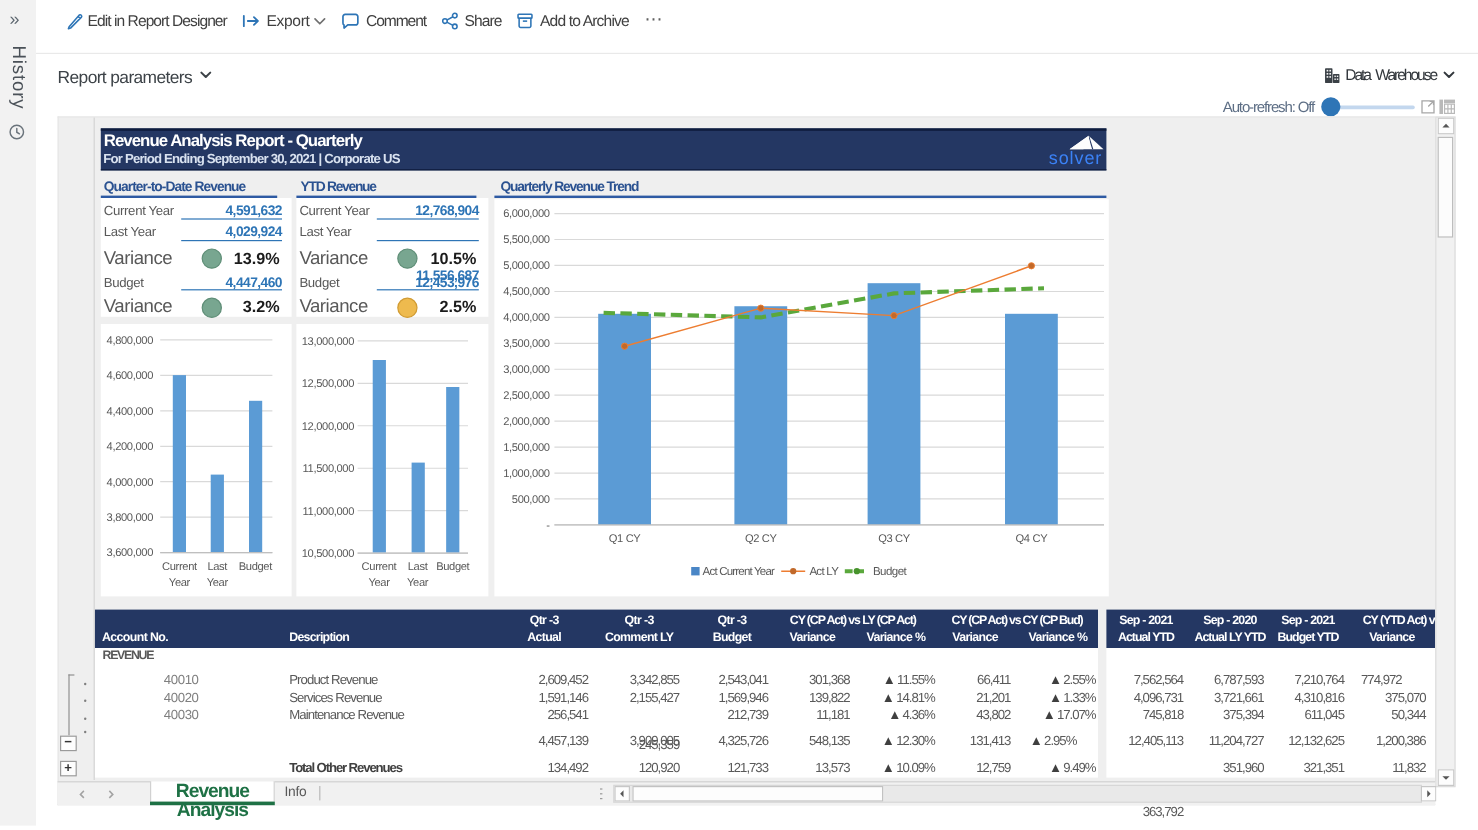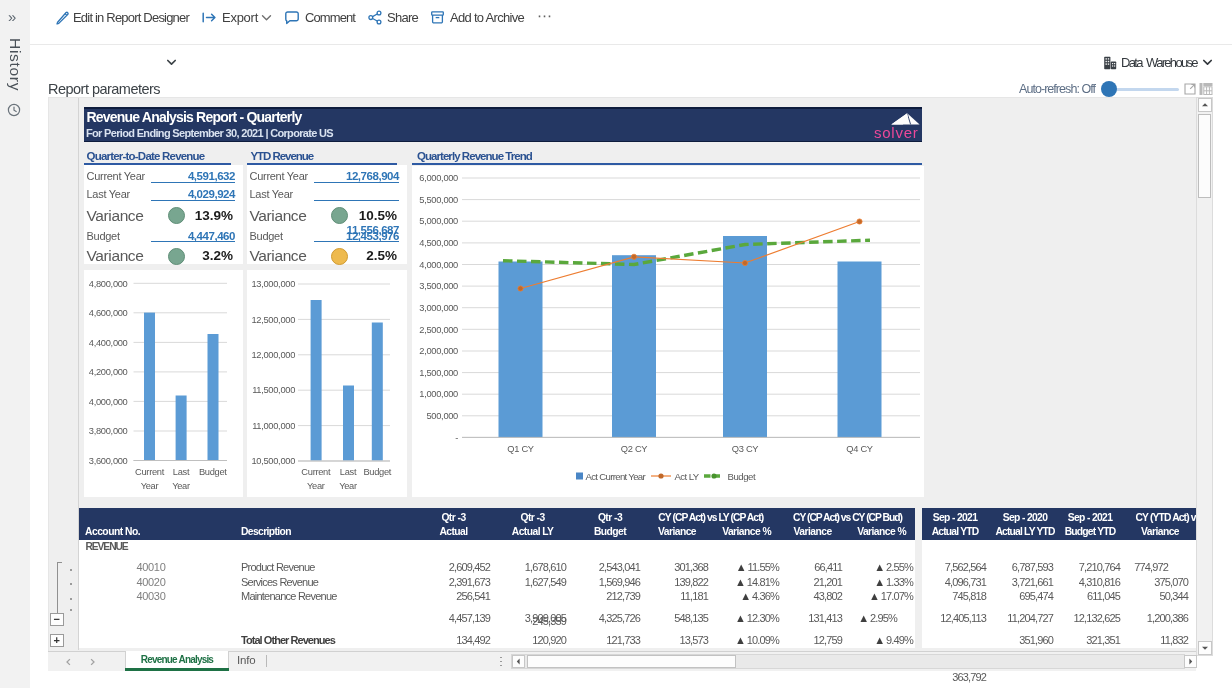--- a/index.html
+++ b/index.html
@@ -42,21 +42,21 @@
 <div class="a" style="left:387px;top:8px;height:19px;line-height:19px;font-size:13px;color:#404040;letter-spacing:-0.74px;white-space:nowrap;">Share</div>
 <svg class="a" style="left:430px;top:10px" width="15" height="15" viewBox="0 0 15 15">
     <g fill="none" stroke="#2e75b6" stroke-width="1.3" stroke-linejoin="round">
       <rect x="1.7" y="1.9" width="11.6" height="3.2" rx="0.6"></rect>
       <path d="M2.6 5.1 v6.6 a1.2 1.2 0 0 0 1.2 1.2 h7.4 a1.2 1.2 0 0 0 1.2-1.2 V5.1"></path>
       <path d="M5.7 7.6 h3.6"></path>
     </g>
   </svg>
 <div class="a" style="left:450px;top:8px;height:19px;line-height:19px;font-size:13px;color:#404040;letter-spacing:-0.7px;white-space:nowrap;">Add to Archive</div>
 <div class="a" style="left:537px;top:7px;font-size:15px;color:#606060;letter-spacing:0.8px;">⋯</div>
-<div class="a" style="left:48px;top:55px;height:20px;line-height:20px;font-size:14.5px;color:#3d4348;letter-spacing:-0.52px;margin-top:24px;">Report parameters</div>
+<div class="a" style="left:48px;top:55px;height:20px;line-height:20px;font-size:14.5px;color:#3d4348;letter-spacing:-0.52px;">Report parameters</div>
 <svg class="a" style="left:166px;top:59px" width="11" height="8" viewBox="0 0 11 8">
     <path d="M1.8 1.5 L5.5 5.2 L9.2 1.5" fill="none" stroke="#3d4348" stroke-width="1.7" stroke-linecap="round" stroke-linejoin="round"></path>
   </svg>
 <svg class="a" style="left:1103px;top:56px" width="14" height="14" viewBox="0 0 14 14">
     <g fill="#3a4046">
       <rect x="1.2" y="0.8" width="6.2" height="12.4" rx="0.7"></rect>
       <rect x="7.8" y="5.6" width="5.4" height="7.6" rx="0.7"></rect>
     </g>
     <g fill="#f2f2f2">
       <rect x="2.5" y="2.2" width="1.4" height="1.4"></rect>
@@ -93,21 +93,21 @@
   </svg>
 <div class="a" style="left:48px;top:97px;width:1148px;height:574px;background:#efefef;border:1px solid #e6e6e6;border-right:none;"></div>
 <div class="a" style="left:84px;top:107px;width:838px;height:35px;background:#243763;border-top:2px solid #0e1c3d;border-bottom:1.5px solid #0e1c3d;"></div>
 <div class="a" style="left:86.5px;top:110px;height:15px;line-height:15px;font-size:14px;font-weight:bold;color:#fff;letter-spacing:-0.8px;">Revenue Analysis Report - Quarterly</div>
 <div class="a" style="left:86px;top:126.5px;height:12px;line-height:12px;font-size:11px;font-weight:bold;color:#d9e2f0;letter-spacing:-0.67px;">For Period Ending September 30, 2021 | Corporate US</div>
 <svg class="a" style="left:891px;top:111.5px" width="29" height="13" viewBox="0 0 29 13">
     <path d="M0.3 12.4 L16.2 1.2 L28.6 12.4 Z" fill="#fdfdfd"></path>
     <path d="M16.2 1.2 L19.6 12.4" fill="none" stroke="#243763" stroke-width="0.9"></path>
     <path d="M16.2 1.2 L17.2 6.8 L11.8 12.4 L0.3 12.4 Z" fill="#fdfdfd"></path>
   </svg>
-<div class="a" style="left:874px;top:124.5px;height:15px;line-height:15px;font-size:15px;color:#ec4899;letter-spacing:0.75px;">solver</div>
+<div class="a" style="left:874px;top:124.5px;height:15px;line-height:15px;font-size:15px;color:#3b82f6;letter-spacing:0.75px;">solver</div>
 <div class="a" style="left:86.5px;top:150px;height:12px;line-height:12px;font-size:11.5px;font-weight:bold;color:#2b5291;letter-spacing:-0.79px;white-space:nowrap;">Quarter-to-Date Revenue</div>
 <div class="a" style="left:84px;top:162.5px;width:147px;height:2.5px;background:#2e5aa3;"></div>
 <div class="a" style="left:250.5px;top:150px;height:12px;line-height:12px;font-size:11.5px;font-weight:bold;color:#2b5291;letter-spacing:-1.05px;white-space:nowrap;">YTD Revenue</div>
 <div class="a" style="left:247px;top:162.5px;width:150px;height:2.5px;background:#2e5aa3;"></div>
 <div class="a" style="left:417px;top:150px;height:12px;line-height:12px;font-size:11.5px;font-weight:bold;color:#2b5291;letter-spacing:-0.95px;white-space:nowrap;">Quarterly Revenue Trend</div>
 <div class="a" style="left:412px;top:162.5px;width:510px;height:2.5px;background:#2e5aa3;"></div>
 <div class="a" style="left:84px;top:165px;width:159px;height:99px;background:#fff;"></div>
 <div class="a" style="left:247px;top:165px;width:160px;height:99px;background:#fff;"></div>
 <div class="a" style="left:86.5px;top:168.5px;height:14px;line-height:14px;font-size:11px;color:#595959;letter-spacing:-0.28px;">Current Year</div>
 <div class="a" style="left:151px;top:181.5px;width:84px;height:1px;background:#2e75b6;"></div>
@@ -243,21 +243,21 @@
   </svg>
 <div class="a" style="left:78.5px;top:539.5px;width:836.5px;height:108px;background:#fff;"></div>
 <div class="a" style="left:922px;top:539.5px;width:274px;height:108px;background:#fff;"></div>
 <div class="a" style="left:78.5px;top:508px;width:836.5px;height:31.5px;background:#243763;"></div>
 <div class="a" style="left:922px;top:507.5px;width:274px;height:32px;background:#243763;"></div>
 <div class="a" style="left:85px;top:525px;height:14px;line-height:14px;font-size:10.3px;font-weight:bold;color:#fff;letter-spacing:-0.51px;white-space:nowrap;">Account No.</div>
 <div class="a" style="left:241px;top:525px;height:14px;line-height:14px;font-size:10.3px;font-weight:bold;color:#fff;letter-spacing:-0.61px;white-space:nowrap;">Description</div>
 <div class="a" style="left:373.5px;top:510.5px;width:160px;height:14px;line-height:14px;font-size:10.3px;font-weight:bold;color:#fff;letter-spacing:-0.55px;text-align:center;white-space:nowrap;">Qtr -3</div>
 <div class="a" style="left:373.5px;top:525px;width:160px;height:14px;line-height:14px;font-size:10.3px;font-weight:bold;color:#fff;letter-spacing:-0.55px;text-align:center;white-space:nowrap;">Actual</div>
 <div class="a" style="left:452.6px;top:510.5px;width:160px;height:14px;line-height:14px;font-size:10.3px;font-weight:bold;color:#fff;letter-spacing:-0.55px;text-align:center;white-space:nowrap;">Qtr -3</div>
-<div class="a" style="left:452.6px;top:525px;width:160px;height:14px;line-height:14px;font-size:10.3px;font-weight:bold;color:#fff;letter-spacing:-0.55px;text-align:center;white-space:nowrap;">Actual LY</div>
+<div class="a" style="left:452.6px;top:525px;width:160px;height:14px;line-height:14px;font-size:10.3px;font-weight:bold;color:#fff;letter-spacing:-0.55px;text-align:center;white-space:nowrap;">Comment LY</div>
 <div class="a" style="left:530px;top:510.5px;width:160px;height:14px;line-height:14px;font-size:10.3px;font-weight:bold;color:#fff;letter-spacing:-0.55px;text-align:center;white-space:nowrap;">Qtr -3</div>
 <div class="a" style="left:530px;top:525px;width:160px;height:14px;line-height:14px;font-size:10.3px;font-weight:bold;color:#fff;letter-spacing:-0.55px;text-align:center;white-space:nowrap;">Budget</div>
 <div class="a" style="left:630.7px;top:510.5px;width:160px;height:14px;line-height:14px;font-size:10.3px;font-weight:bold;color:#fff;letter-spacing:-0.93px;text-align:center;white-space:nowrap;">CY (CP Act) vs LY (CP Act)</div>
 <div class="a" style="left:597px;top:525px;width:160px;height:14px;line-height:14px;font-size:10.3px;font-weight:bold;color:#fff;letter-spacing:-0.55px;text-align:center;white-space:nowrap;">Variance</div>
 <div class="a" style="left:666.6px;top:525px;width:160px;height:14px;line-height:14px;font-size:10.3px;font-weight:bold;color:#fff;letter-spacing:-0.55px;text-align:center;white-space:nowrap;">Variance %</div>
 <div class="a" style="left:767.5px;top:510.5px;width:160px;height:14px;line-height:14px;font-size:10.3px;font-weight:bold;color:#fff;letter-spacing:-1.0px;text-align:center;white-space:nowrap;">CY (CP Act) vs CY (CP Bud)</div>
 <div class="a" style="left:732.6px;top:525px;width:160px;height:14px;line-height:14px;font-size:10.3px;font-weight:bold;color:#fff;letter-spacing:-0.55px;text-align:center;white-space:nowrap;">Variance</div>
 <div class="a" style="left:801.6px;top:525px;width:160px;height:14px;line-height:14px;font-size:10.3px;font-weight:bold;color:#fff;letter-spacing:-0.55px;text-align:center;white-space:nowrap;">Variance %</div>
 <div class="a" style="left:875px;top:510.5px;width:160px;height:14px;line-height:14px;font-size:10.3px;font-weight:bold;color:#fff;letter-spacing:-0.65px;text-align:center;white-space:nowrap;">Sep - 2021</div>
 <div class="a" style="left:875px;top:525px;width:160px;height:14px;line-height:14px;font-size:10.3px;font-weight:bold;color:#fff;letter-spacing:-0.8px;text-align:center;white-space:nowrap;">Actual YTD</div>
@@ -265,54 +265,54 @@
 <div class="a" style="left:945px;top:525px;width:160px;height:14px;line-height:14px;font-size:10.3px;font-weight:bold;color:#fff;letter-spacing:-0.8px;text-align:center;white-space:nowrap;">Actual LY YTD</div>
 <div class="a" style="left:1010px;top:510.5px;width:160px;height:14px;line-height:14px;font-size:10.3px;font-weight:bold;color:#fff;letter-spacing:-0.65px;text-align:center;white-space:nowrap;">Sep - 2021</div>
 <div class="a" style="left:1010px;top:525px;width:160px;height:14px;line-height:14px;font-size:10.3px;font-weight:bold;color:#fff;letter-spacing:-0.8px;text-align:center;white-space:nowrap;">Budget YTD</div>
 <div class="a" style="left:1088px;top:510.5px;width:160px;height:14px;line-height:14px;font-size:10.3px;font-weight:bold;color:#fff;letter-spacing:-0.86px;text-align:center;white-space:nowrap;">CY (YTD Act) vs</div>
 <div class="a" style="left:1080px;top:525px;width:160px;height:14px;line-height:14px;font-size:10.3px;font-weight:bold;color:#fff;letter-spacing:-0.55px;text-align:center;white-space:nowrap;">Variance</div>
 <div class="a" style="left:1196px;top:507px;width:2px;height:33px;background:#fff;"></div>
 <div class="a" style="left:85.5px;top:540px;height:13px;line-height:13px;font-size:10.3px;font-weight:bold;color:#595959;letter-spacing:-1.1px;">REVENUE</div>
 <div class="a" style="left:65.5px;top:560px;width:100px;height:14px;line-height:14px;font-size:11px;color:#7f7f7f;letter-spacing:-0.3px;text-align:right;">40010</div>
 <div class="a" style="left:241px;top:560px;height:14px;line-height:14px;font-size:11px;font-weight:normal;color:#595959;letter-spacing:-0.76px;white-space:nowrap;">Product Revenue</div>
 <div class="a num" style="left:380px;top:560px;width:110px;">2,609,452</div>
-<div class="a num" style="left:456px;top:560px;width:110px;">1,678,610</div>
+<div class="a num" style="left:456px;top:560px;width:110px;">3,342,855</div>
 <div class="a num" style="left:530px;top:560px;width:110px;">2,543,041</div>
 <div class="a num" style="left:598px;top:560px;width:110px;">301,368</div>
 <div class="a num" style="left:669px;top:560px;width:110px;"><span style="font-size:11px;letter-spacing:1px;color:#3f3f3f;">▲</span>11.55%</div>
 <div class="a num" style="left:732px;top:560px;width:110px;">66,411</div>
 <div class="a num" style="left:803px;top:560px;width:110px;"><span style="font-size:11px;letter-spacing:1px;color:#3f3f3f;">▲</span>2.55%</div>
 <div class="a num" style="left:876px;top:560px;width:110px;">7,562,564</div>
 <div class="a num" style="left:943px;top:560px;width:110px;">6,787,593</div>
 <div class="a num" style="left:1010px;top:560px;width:110px;">7,210,764</div>
 <div class="a num" style="left:1058px;top:560px;width:110px;">774,972</div>
 <div class="a" style="left:65.5px;top:574.5px;width:100px;height:14px;line-height:14px;font-size:11px;color:#7f7f7f;letter-spacing:-0.3px;text-align:right;">40020</div>
 <div class="a" style="left:241px;top:574.5px;height:14px;line-height:14px;font-size:11px;font-weight:normal;color:#595959;letter-spacing:-0.76px;white-space:nowrap;">Services Revenue</div>
-<div class="a num" style="left:380px;top:574.5px;width:110px;">2,391,673</div>
-<div class="a num" style="left:456px;top:574.5px;width:110px;">1,627,549</div>
+<div class="a num" style="left:380px;top:574.5px;width:110px;">1,591,146</div>
+<div class="a num" style="left:456px;top:574.5px;width:110px;">2,155,427</div>
 <div class="a num" style="left:530px;top:574.5px;width:110px;">1,569,946</div>
 <div class="a num" style="left:598px;top:574.5px;width:110px;">139,822</div>
 <div class="a num" style="left:669px;top:574.5px;width:110px;"><span style="font-size:11px;letter-spacing:1px;color:#3f3f3f;">▲</span>14.81%</div>
 <div class="a num" style="left:732px;top:574.5px;width:110px;">21,201</div>
 <div class="a num" style="left:803px;top:574.5px;width:110px;"><span style="font-size:11px;letter-spacing:1px;color:#3f3f3f;">▲</span>1.33%</div>
 <div class="a num" style="left:876px;top:574.5px;width:110px;">4,096,731</div>
 <div class="a num" style="left:943px;top:574.5px;width:110px;">3,721,661</div>
 <div class="a num" style="left:1010px;top:574.5px;width:110px;">4,310,816</div>
 <div class="a num" style="left:1078px;top:574.5px;width:110px;">375,070</div>
 <div class="a" style="left:65.5px;top:588.7px;width:100px;height:14px;line-height:14px;font-size:11px;color:#7f7f7f;letter-spacing:-0.3px;text-align:right;">40030</div>
 <div class="a" style="left:241px;top:588.7px;height:14px;line-height:14px;font-size:11px;font-weight:normal;color:#595959;letter-spacing:-0.76px;white-space:nowrap;">Maintenance Revenue</div>
 <div class="a num" style="left:380px;top:588.7px;width:110px;">256,541</div>
 <div class="a num" style="left:456px;top:588.7px;width:110px;margin-top:25px;">245,359</div>
 <div class="a num" style="left:530px;top:588.7px;width:110px;">212,739</div>
 <div class="a num" style="left:598px;top:588.7px;width:110px;">11,181</div>
 <div class="a num" style="left:669px;top:588.7px;width:110px;"><span style="font-size:11px;letter-spacing:1px;color:#3f3f3f;">▲</span>4.36%</div>
 <div class="a num" style="left:732px;top:588.7px;width:110px;">43,802</div>
 <div class="a num" style="left:803px;top:588.7px;width:110px;"><span style="font-size:11px;letter-spacing:1px;color:#3f3f3f;">▲</span>17.07%</div>
 <div class="a num" style="left:876px;top:588.7px;width:110px;">745,818</div>
-<div class="a num" style="left:943px;top:588.7px;width:110px;">695,474</div>
+<div class="a num" style="left:943px;top:588.7px;width:110px;">375,394</div>
 <div class="a num" style="left:1010px;top:588.7px;width:110px;">611,045</div>
 <div class="a num" style="left:1078px;top:588.7px;width:110px;">50,344</div>
 <div class="a" style="left:241px;top:611px;height:14px;line-height:14px;font-size:11px;font-weight:bold;color:#404040;letter-spacing:-0.95px;white-space:nowrap;margin-top:39px;">Total Sales Revenue</div>
 <div class="a num" style="left:380px;top:611px;width:110px;">4,457,139</div>
 <div class="a num" style="left:456px;top:611px;width:110px;">3,909,005</div>
 <div class="a num" style="left:530px;top:611px;width:110px;">4,325,726</div>
 <div class="a num" style="left:598px;top:611px;width:110px;">548,135</div>
 <div class="a num" style="left:669px;top:611px;width:110px;"><span style="font-size:11px;letter-spacing:1px;color:#3f3f3f;">▲</span>12.30%</div>
 <div class="a num" style="left:732px;top:611px;width:110px;">131,413</div>
 <div class="a num" style="left:787px;top:611px;width:110px;text-align:right;"><span style="font-size:11px;letter-spacing:1px;color:#3f3f3f;">▲</span>2.95%</div>
@@ -353,21 +353,21 @@
   </svg>
 <div class="a" style="left:48px;top:651px;width:1148px;height:20px;background:#f1f1f1;border-top:1px solid #d1d1d1;"></div>
 <svg class="a" style="left:65px;top:658px" width="7" height="8" viewBox="0 0 7 8">
     <path d="M4.9 1.1 L2 4 L4.9 6.9" fill="none" stroke="#a3a3a3" stroke-width="1.3"></path>
   </svg>
 <svg class="a" style="left:89px;top:658px" width="7" height="8" viewBox="0 0 7 8">
     <path d="M2.1 1.1 L5 4 L2.1 6.9" fill="none" stroke="#a3a3a3" stroke-width="1.3"></path>
   </svg>
 <div class="a" style="left:125px;top:651px;width:104px;height:17px;background:#fff;border-left:1px solid #d1d1d1;border-right:1px solid #d1d1d1;"></div>
 <div class="a" style="left:125px;top:668px;width:104px;height:3px;background:#1e7145;"></div>
-<div class="a" style="left:125px;top:652px;width:104px;height:16px;line-height:16px;font-size:10px;font-weight:bold;color:#1e7145;letter-spacing:-0.81px;text-align:center;">Revenue Analysis</div>
+<div class="a" style="left:125px;top:652px;width:104px;height:16px;line-height:16px;font-size:16px;font-weight:bold;color:#1e7145;letter-spacing:-0.81px;text-align:center;">Revenue Analysis</div>
 <div class="a" style="left:237px;top:652px;height:16px;line-height:16px;font-size:11.5px;color:#595959;letter-spacing:-0.2px;">Info</div>
 <div class="a" style="left:266px;top:655px;width:1px;height:12px;background:#b9b9b9;"></div>
 <div class="a" style="left:500px;top:656.5px;width:1.5px;height:1.5px;background:#9a9a9a;"></div>
 <div class="a" style="left:500px;top:660.5px;width:1.5px;height:1.5px;background:#9a9a9a;"></div>
 <div class="a" style="left:500px;top:664.5px;width:1.5px;height:1.5px;background:#9a9a9a;"></div>
 <div class="a" style="left:511px;top:653.5px;width:674px;height:15px;background:#e9e9e9;border:1px solid #d7d7d7;"></div>
 <svg class="a" style="left:512px;top:654.5px" width="13" height="13" viewBox="0 0 13 13">
     <rect x="0.5" y="0.5" width="12" height="12" fill="#fdfdfd" stroke="#c7c7c7"></rect>
     <path d="M7.6 3.6 L4.8 6.5 L7.6 9.4 Z" fill="#555"></path>
   </svg>

